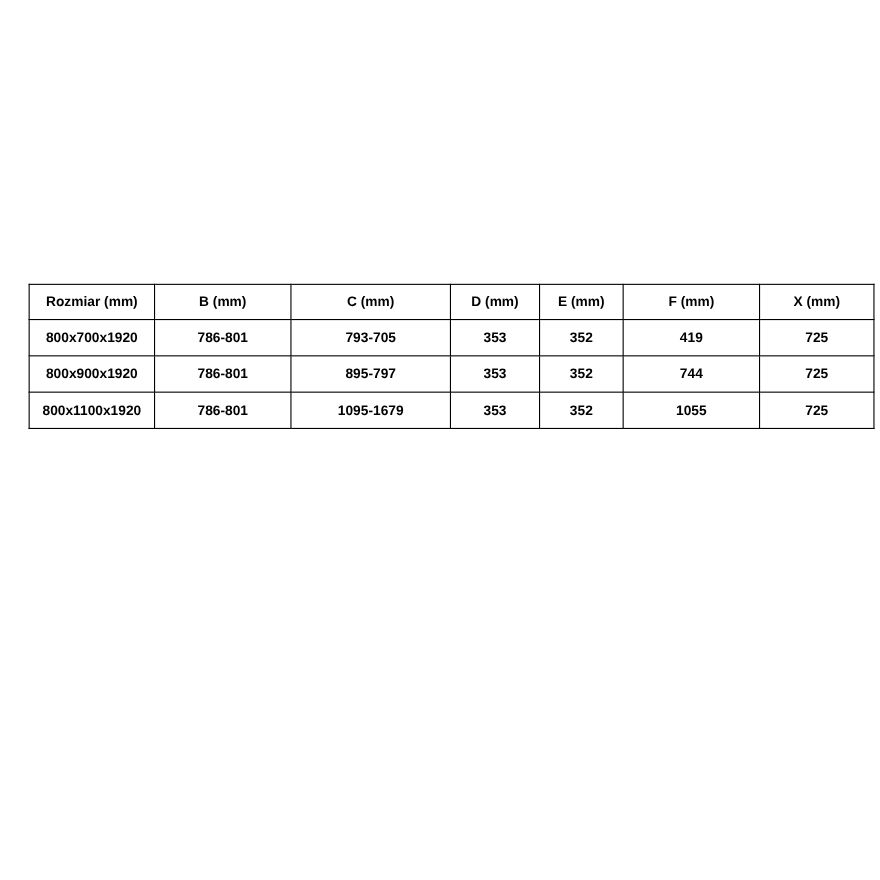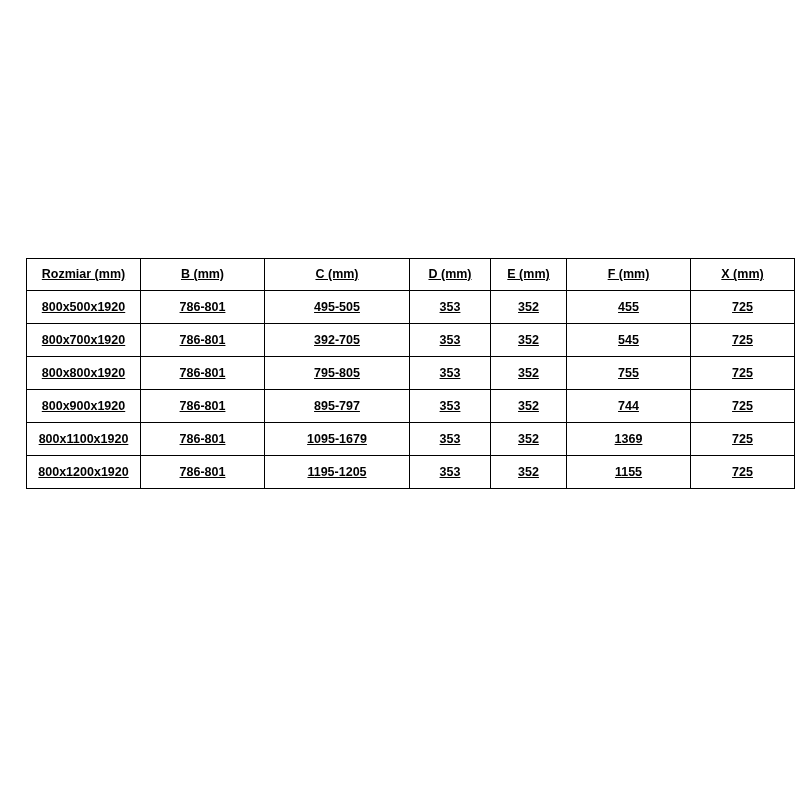--- a/index.html
+++ b/index.html
@@ -22,21 +22,20 @@
   .table-wrap {
     position: absolute;
     left: 26px;
     top: 258px;
     width: 748px;
   }
   table.spec {
     border-collapse: collapse;
     width: 748px;
     table-layout: fixed;
-    text-decoration: underline;
   }
   table.spec th,
   table.spec td {
     border: 1px solid #000000;
     text-align: center;
     vertical-align: middle;
     font-size: 12.5px;
     font-weight: bold;
     padding: 0;
     height: 32px;
@@ -78,69 +77,42 @@
           <th>B (mm)</th>
           <th>C (mm)</th>
           <th>D (mm)</th>
           <th>E (mm)</th>
           <th>F (mm)</th>
           <th>X (mm)</th>
         </tr>
       </thead>
       <tbody>
         <tr>
-          <td>800x500x1920</td>
+          <td>800x700x1920</td>
           <td>786-801</td>
-          <td>495-505</td>
+          <td>793-705</td>
           <td>353</td>
           <td>352</td>
-          <td>455</td>
-          <td>725</td>
-        </tr>
-        <tr>
-          <td>800x700x1920</td>
-          <td>786-801</td>
-          <td>392-705</td>
-          <td>353</td>
-          <td>352</td>
-          <td>545</td>
-          <td>725</td>
-        </tr>
-        <tr>
-          <td>800x800x1920</td>
-          <td>786-801</td>
-          <td>795-805</td>
-          <td>353</td>
-          <td>352</td>
-          <td>755</td>
+          <td>419</td>
           <td>725</td>
         </tr>
         <tr>
           <td>800x900x1920</td>
           <td>786-801</td>
           <td>895-797</td>
           <td>353</td>
           <td>352</td>
           <td>744</td>
           <td>725</td>
         </tr>
         <tr>
           <td>800x1100x1920</td>
           <td>786-801</td>
           <td>1095-1679</td>
           <td>353</td>
           <td>352</td>
-          <td>1369</td>
-          <td>725</td>
-        </tr>
-        <tr>
-          <td>800x1200x1920</td>
-          <td>786-801</td>
-          <td>1195-1205</td>
-          <td>353</td>
-          <td>352</td>
-          <td>1155</td>
+          <td>1055</td>
           <td>725</td>
         </tr>
       </tbody>
     </table>
   </div>
 </div>
 
 </body></html>

